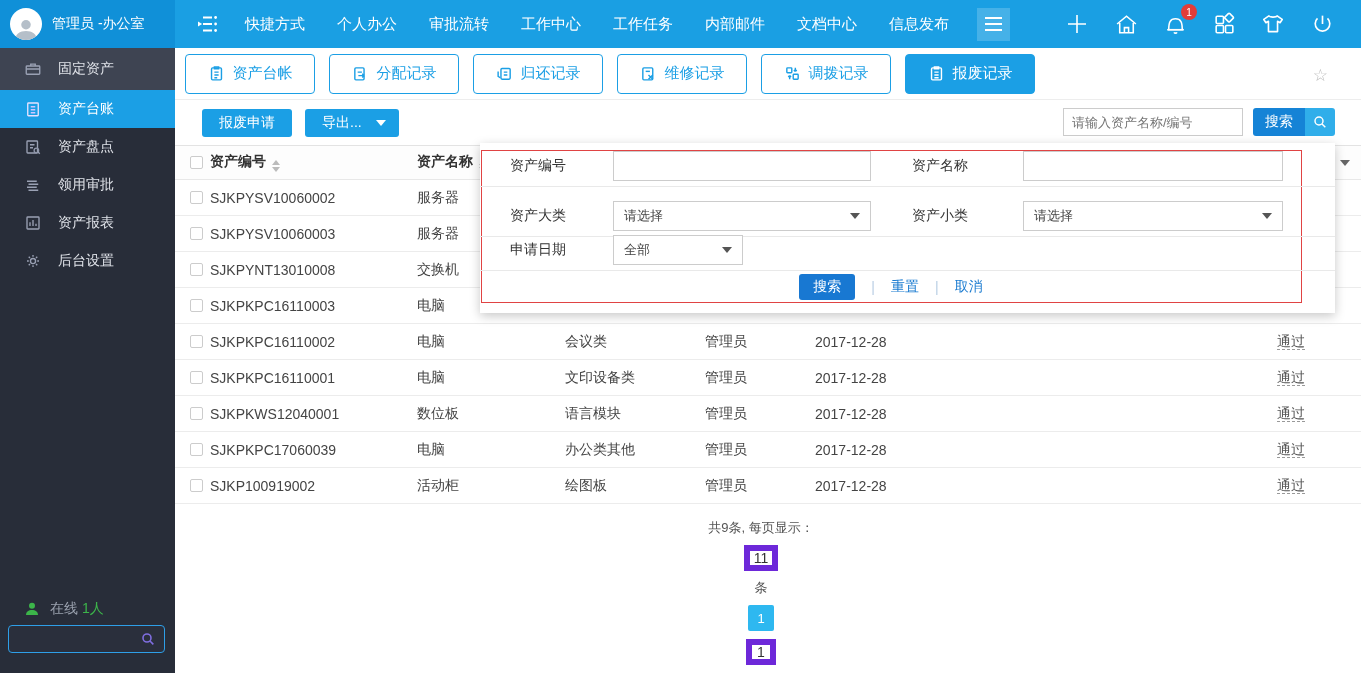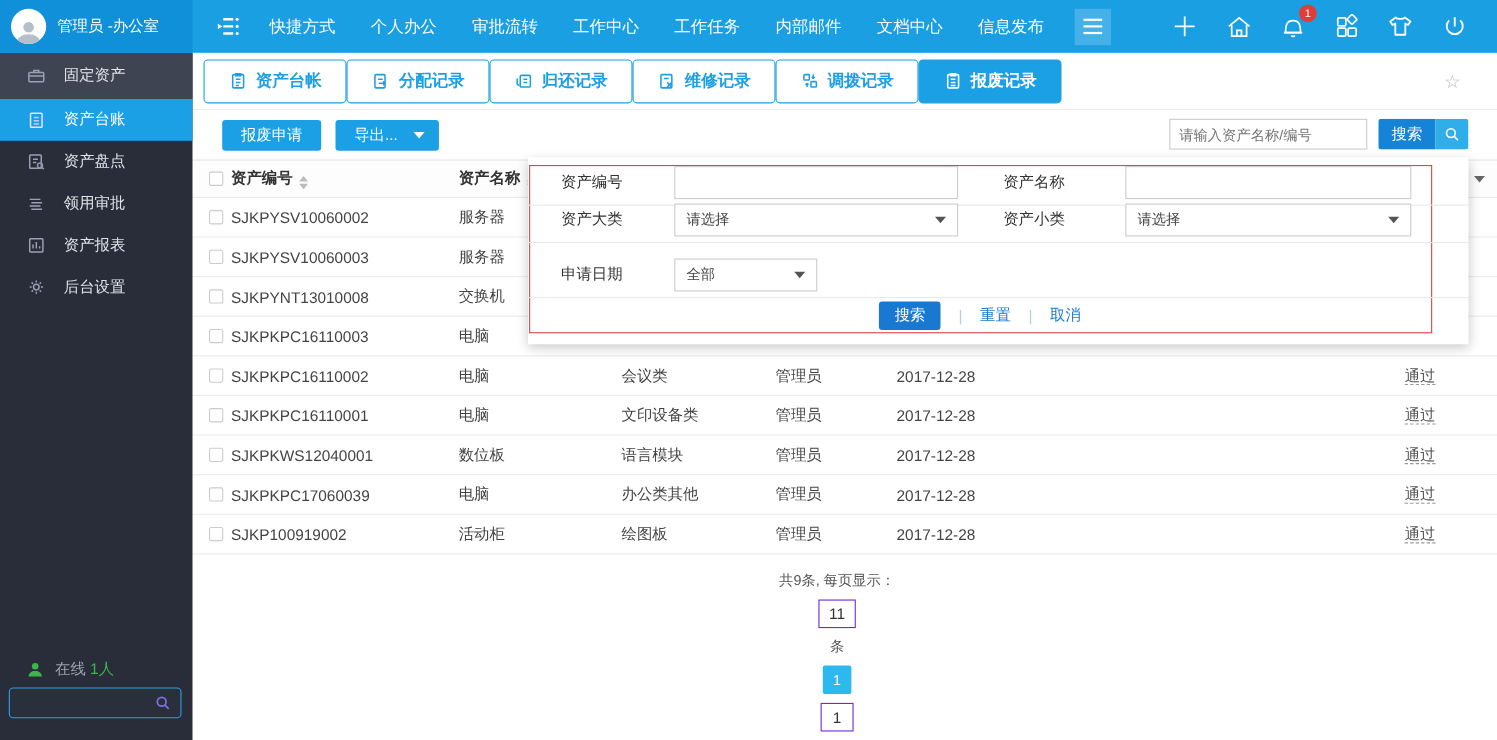--- a/index.html
+++ b/index.html
@@ -30,21 +30,21 @@
   .side-item.active .s-ico { color:#e6e2ff; }
   .side-online { position:absolute; left:24px; top:552px; display:flex; align-items:center; gap:10px; color:#9aa1ae; font-size:14px; }
   .side-online .green { color:#3cb54a; }
   .side-search { position:absolute; left:8px; top:577px; width:157px; height:28px; border:1px solid #2e9fe8; border-radius:4px; background:#2a2f3c; display:flex; align-items:center; }
   .side-search input { flex:1; background:transparent; border:none; outline:none; color:#ccc; padding:0 8px; font-size:13px; width:100px; }
   .side-search .mag { color:#7f6ee0; margin-right:8px; display:flex; }
 
   
   .main { position:absolute; left:175px; top:48px; right:0; bottom:0; background:#fff; }
 
-  .tabbar { position:relative; height:52px; border-bottom:1px solid #ededed; display:flex; align-items:center; padding-left:10px; gap:0;font-weight:bold; }
+  .tabbar { position:relative; height:52px; border-bottom:1px solid #ededed; display:flex; align-items:center; padding-left:10px; gap:14px; }
   .tab-btn { height:40px; width:130px; border:1px solid #1b9fe5; border-radius:4px; background:#fff; color:#1b9fe5; font-size:15px; display:flex; align-items:center; justify-content:center; gap:8px; cursor:pointer; }
   .tab-btn svg { flex:0 0 auto; }
   .tab-btn.active { background:#1b9fe5; color:#fff; border-color:#1b9fe5; }
   .fav-star { position:absolute; right:33px; top:17px; color:#bbb; font-size:17px; cursor:pointer; }
 
   .toolbar { position:relative; height:45px; display:flex; align-items:center; padding-left:27px; gap:13px; }
   .btn-blue { height:28px; background:#1b9fe5; color:#fff; border:none; border-radius:3px; font-size:14px; padding:0 17px; cursor:pointer; font-family:inherit; }
   .btn-export { display:flex; align-items:center; gap:14px; padding:0 13px 0 17px; }
   .caret-down { width:0; height:0; border-left:5px solid transparent; border-right:5px solid transparent; border-top:6px solid #fff; display:inline-block; }
   .toolbar-right { position:absolute; right:26px; top:8px; display:flex; }
@@ -65,30 +65,30 @@
   .c-status { width:84px; flex:0 0 84px; }
   .status-text { font-style:normal; border-bottom:1px dashed #999; cursor:pointer; color:#555; }
   .sorter { display:inline-flex; flex-direction:column; gap:2px; margin-left:6px; vertical-align:1px; }
   .sorter i { width:0; height:0; border-left:4px solid transparent; border-right:4px solid transparent; display:block; }
   .sorter .up { border-bottom:5px solid #bbb; }
   .sorter .dn { border-top:5px solid #bbb; }
   .head-caret { position:absolute; right:11px; top:14px; width:0; height:0; border-left:5px solid transparent; border-right:5px solid transparent; border-top:6px solid #666; cursor:pointer; }
 
   
   .pager { display:flex; align-items:center; justify-content:flex-end; gap:8px; padding:15px 14px 0 0; color:#555; font-size:13px;flex-direction:column; }
-  .pg-input { width:34px; height:26px; border:1px solid #6d28d9; text-align:center; font-size:14px; color:#333; outline:none; font-family:inherit; }
+  .pg-input { width:34px; height:26px; border:6px solid #6d28d9; text-align:center; font-size:14px; color:#333; outline:none; font-family:inherit; }
   .pg-input.goto { width:30px; }
   .pg-page { width:26px; height:26px; background:#2eb8f0; color:#fff; display:flex; align-items:center; justify-content:center; border-radius:2px; cursor:pointer; font-size:13px; }
   .pg-go { width:30px; height:26px; background:#1d4ed8; border:1px solid #ddd; color:#bbb; border-radius:2px; font-size:12px; cursor:pointer; font-family:inherit; }
 
   
   .filter-panel { position:absolute; left:480px; top:143px; width:855px; height:170px; background:#fff; z-index:50; box-shadow:0 3px 10px rgba(0,0,0,.22); }
   .red-outline { position:absolute; left:1px; top:7px; right:33px; bottom:10px; border:1px solid #e04343; pointer-events:none; }
   .fp-row { position:absolute; left:0; right:0; height:42px; display:flex; align-items:center; border-bottom:1px solid #e9e9e9; }
-  .fp-row.r1 { top:2px; } .fp-row.r2 { top:36px; } .fp-row.r3 { top:86px; border-bottom:1px solid #e9e9e9; }
+  .fp-row.r1 { top:2px; } .fp-row.r2 { top:52px; } .fp-row.r3 { top:86px; border-bottom:1px solid #e9e9e9; }
   .fp-label { color:#333; font-size:14px; position:absolute; }
   .l1 { left:30px; } .l2 { left:432px; }
   .fp-input { position:absolute; height:30px; border:1px solid #ccc; background:#fff; outline:none; font-size:13px; padding:0 8px; font-family:inherit; }
   .f1 { left:133px; width:258px; } .f2 { left:543px; width:260px; }
   .fp-select { position:absolute; height:30px; border:1px solid #ccc; background:#fff; display:flex; align-items:center; padding:0 10px; color:#444; font-size:13px; cursor:pointer; }
   .fp-select .sel-caret { position:absolute; right:10px; width:0; height:0; border-left:5px solid transparent; border-right:5px solid transparent; border-top:6px solid #555; }
   .f3 { left:133px; width:130px; }
   .fp-actions { position:absolute; left:0; right:33px; top:128px; height:32px; display:flex; align-items:center; justify-content:center; gap:16px; }
   .fp-search-btn { height:26px; padding:0 14px; background:#1878d2; color:#fff; border:none; border-radius:3px; font-size:14px; cursor:pointer; font-family:inherit; }
   .fp-sep { color:#b9cee4; }

